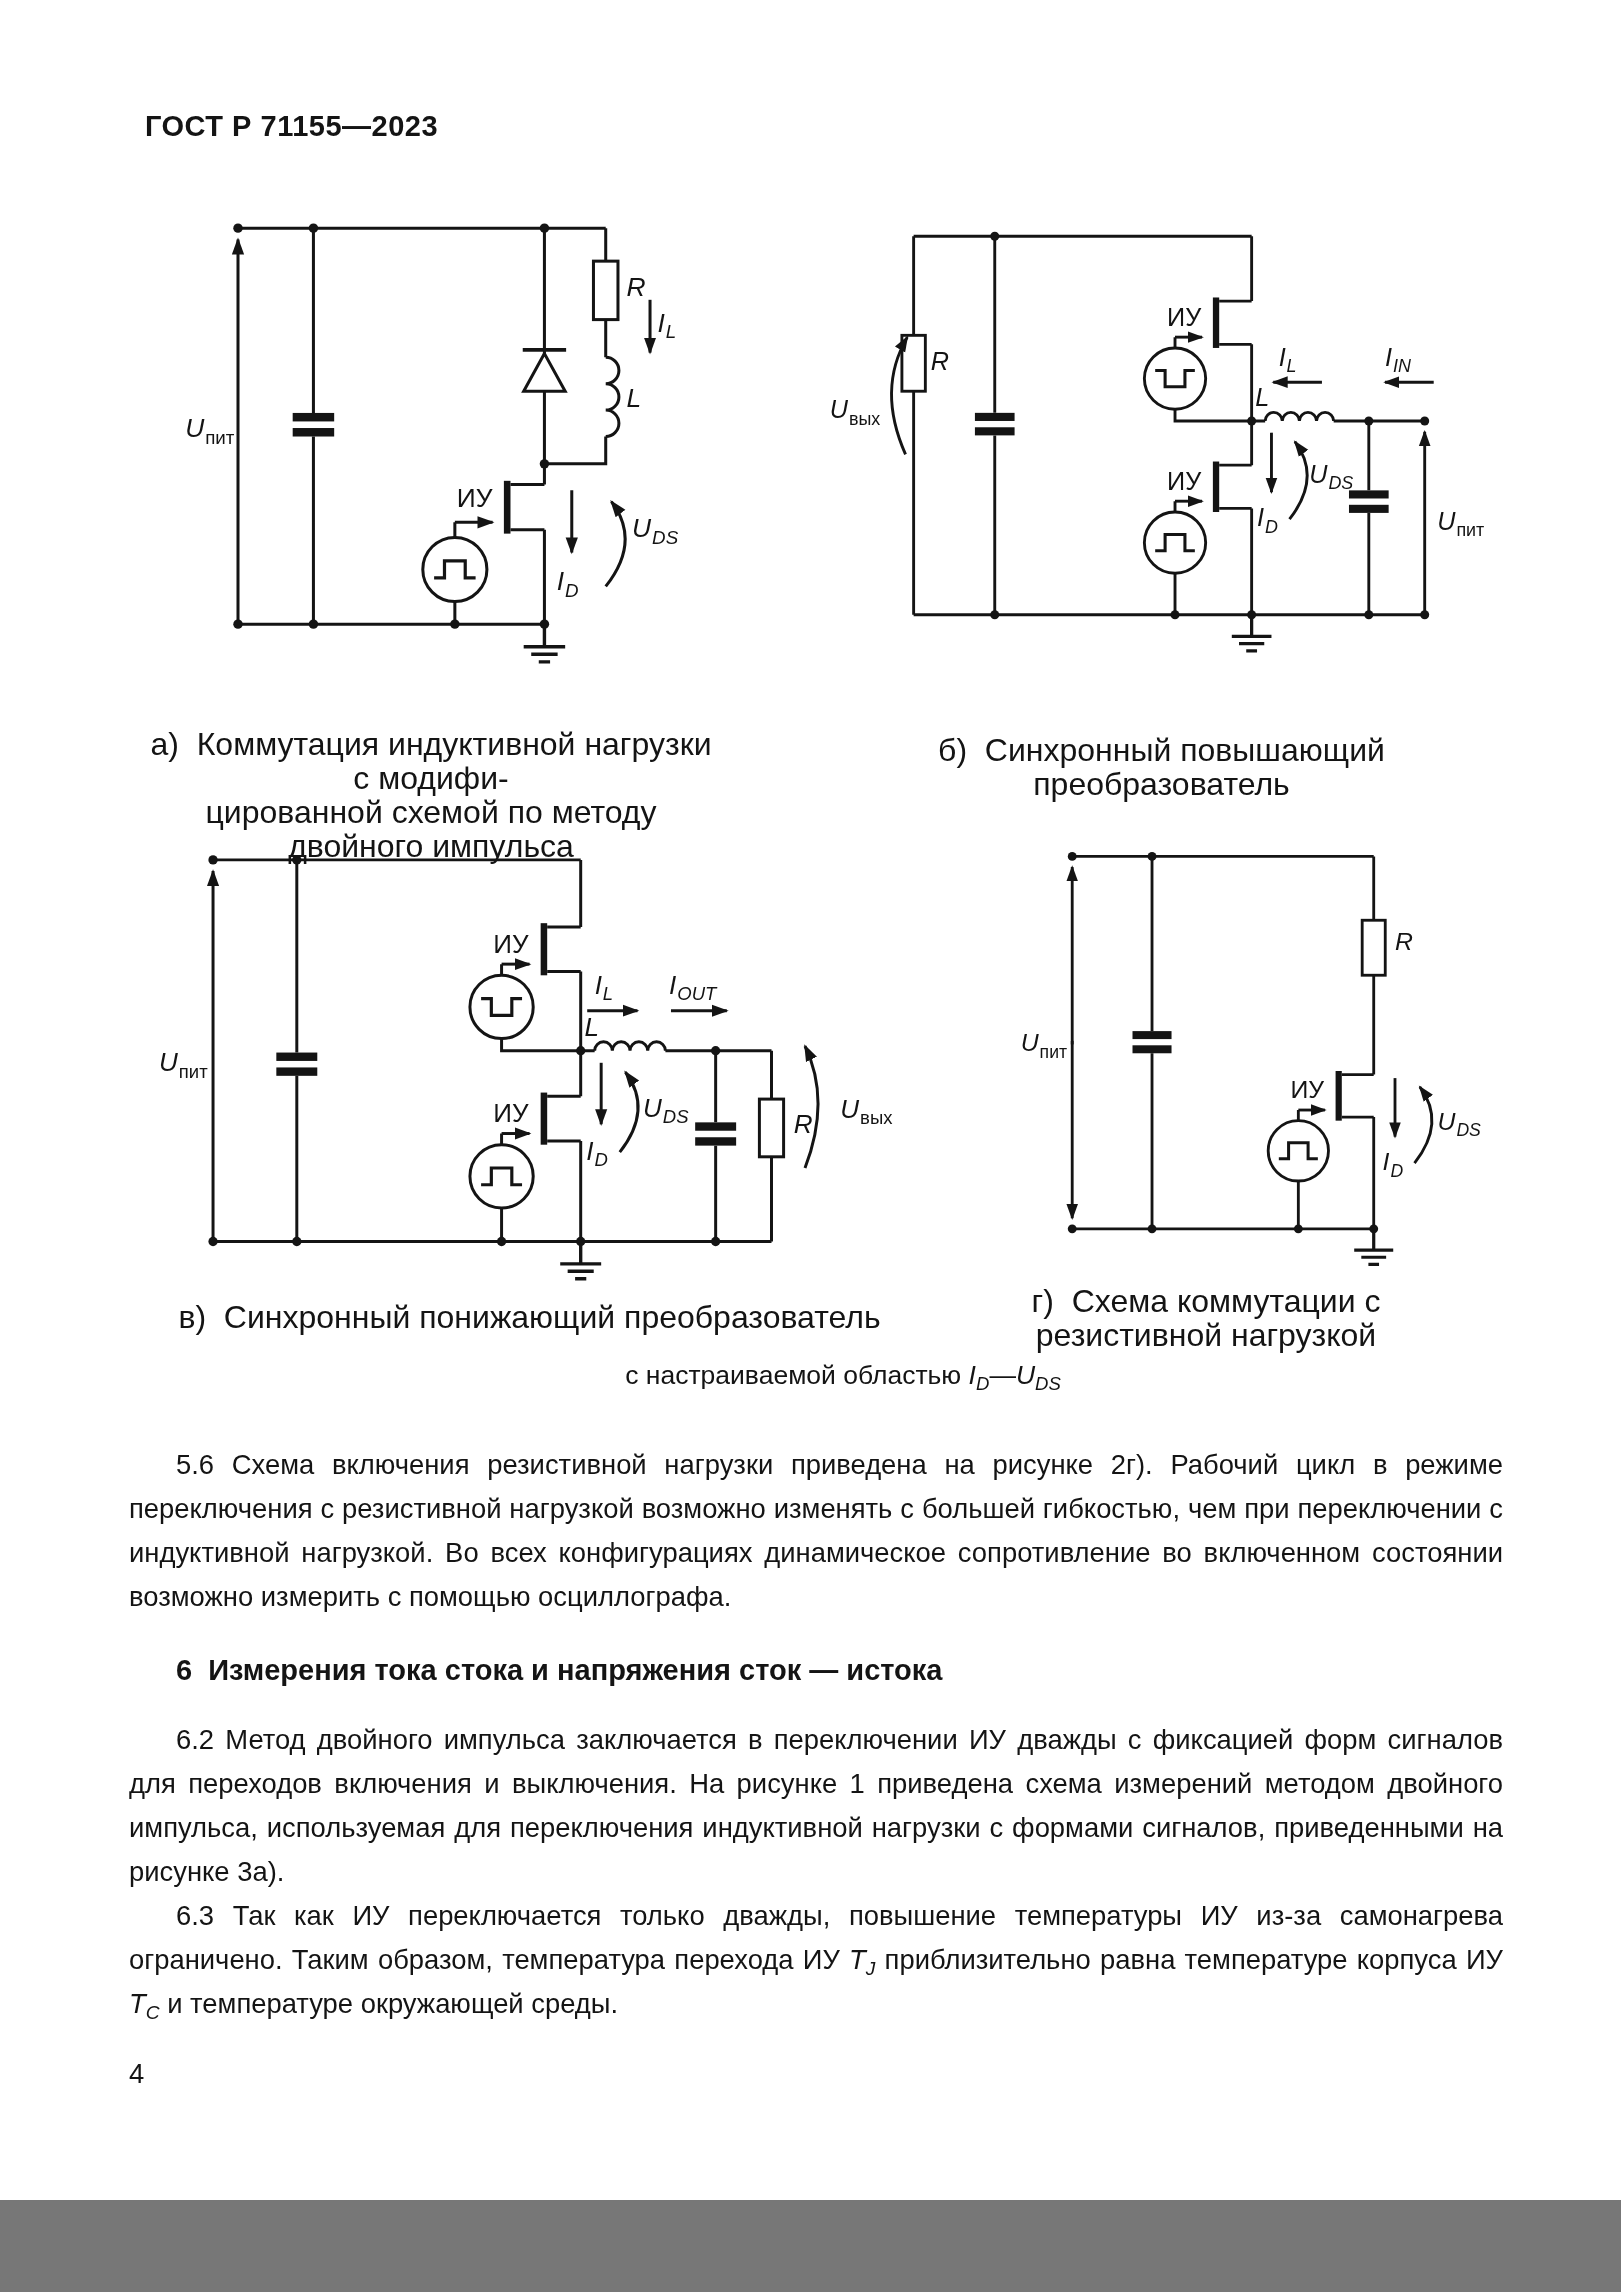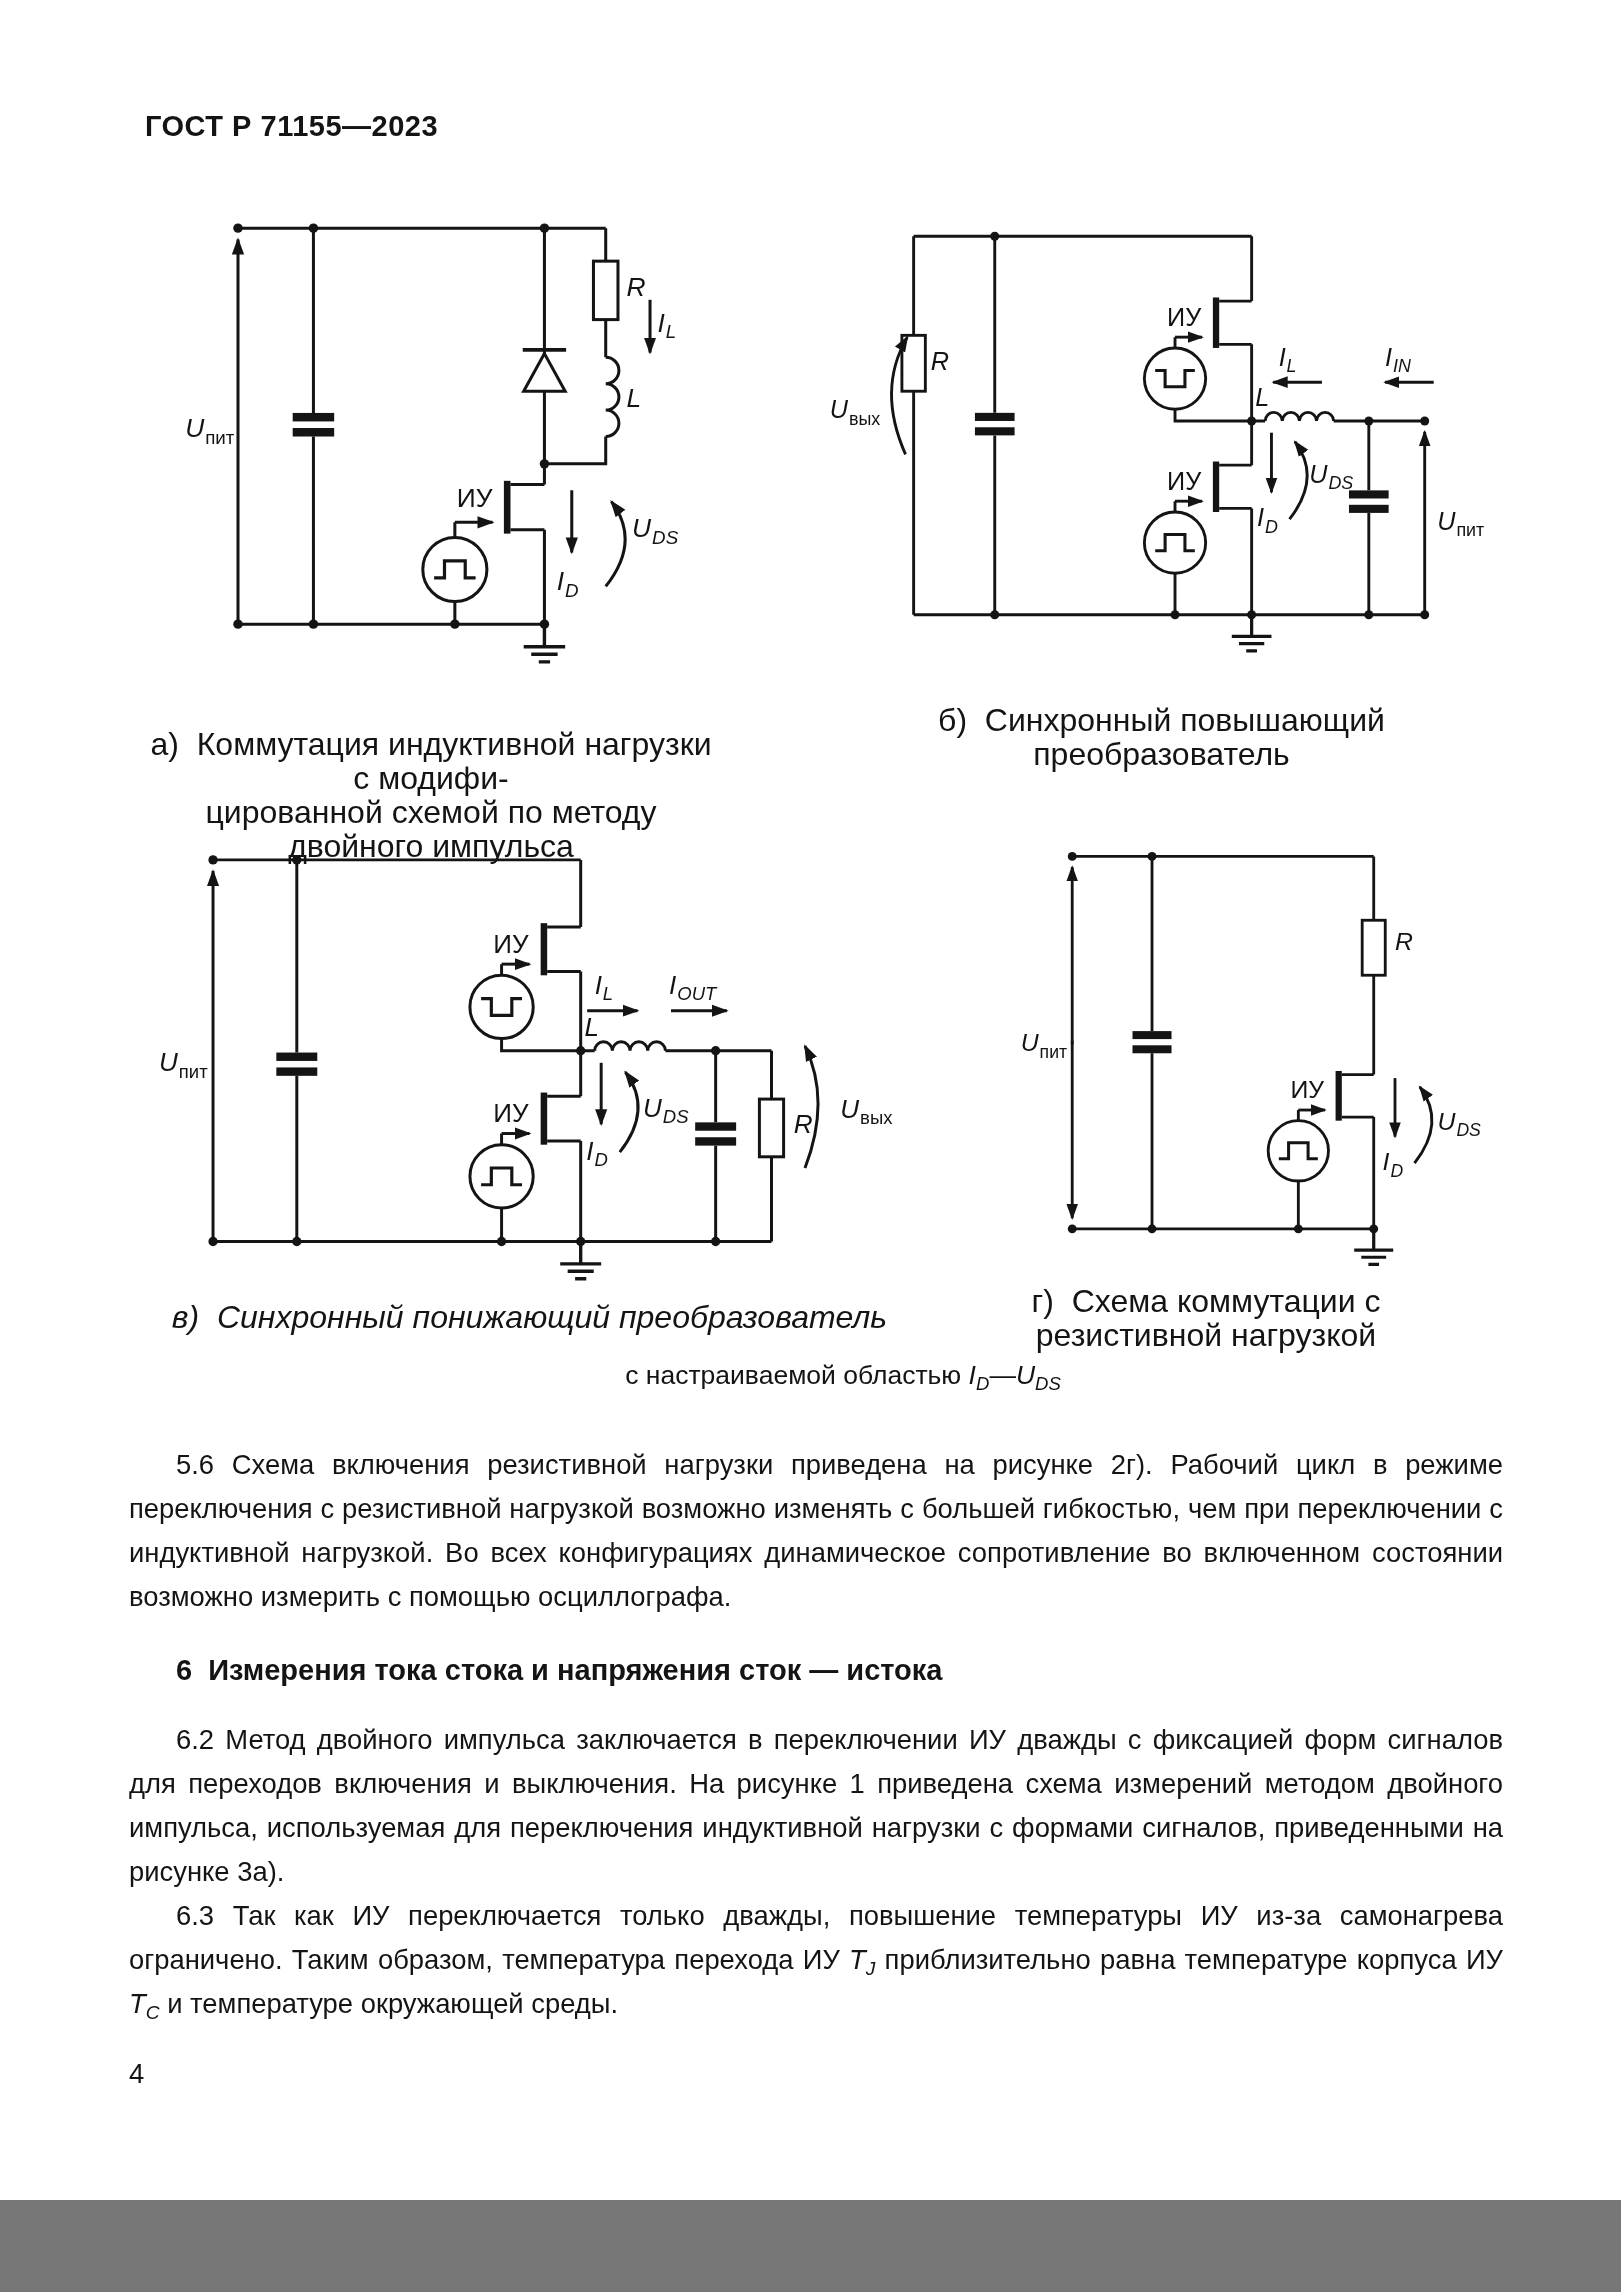--- a/index.html
+++ b/index.html
@@ -161,21 +161,21 @@
     <text class="slbl" x="474" y="238"><tspan font-style="italic">L</tspan></text>
     <text class="slbl" x="500" y="194"><tspan font-style="italic">I</tspan><tspan dy="7" dx="1" font-size="71%" font-style="italic">L</tspan></text>
     <text class="slbl" x="618" y="194"><tspan font-style="italic">I</tspan><tspan dy="7" dx="1" font-size="71%" font-style="italic">IN</tspan></text>
     <text class="slbl" x="676" y="376"><tspan font-style="italic">U</tspan><tspan dy="7" dx="1" font-size="71%">пит</tspan></text>
     <text class="slbl" x="476" y="372"><tspan font-style="italic">I</tspan><tspan dy="7" dx="1" font-size="71%" font-style="italic">D</tspan></text>
     <text class="slbl" x="534" y="324"><tspan font-style="italic">U</tspan><tspan dy="7" dx="1" font-size="71%" font-style="italic">DS</tspan></text>
   </svg>
 
   <div class="subcap" style="left:147px;top:727px;width:568px;">а)&nbsp;&nbsp;Коммутация индуктивной нагрузки с модифи-
 цированной схемой по методу двойного импульса</div>
-  <div class="subcap" style="left:828px;top:703px;width:667px;">б)&nbsp;&nbsp;Синхронный повышающий преобразователь</div>
+  <div class="subcap" style="left:828px;top:733px;width:667px;">б)&nbsp;&nbsp;Синхронный повышающий преобразователь</div>
 
   <svg style="left:157px;top:818px;" width="745" height="484" viewBox="0 0 800 520">
     <defs>
       <marker id="ahV" markerUnits="userSpaceOnUse" markerWidth="20" markerHeight="16" refX="16" refY="8" orient="auto">
         <path d="M0,1.5L18,8L0,14.5Z" fill="#141414"></path>
       </marker>
     </defs>
     <g>
       <path class="wire" d="M60,45H455 M60,455H660 M150,45V252 M150,277V455 M455,45V117 M419,117H455 M419,165H455 M455,165V250 M370,157V169 M370,237V250H455 M455,250V299 M419,299H455 M419,347H455 M455,347V455 M370,339V351 M370,419V455 M455,250H470 M546,250H660 M600,250V327 M600,352V455 M660,250V302 M660,364V455"></path>
     </g>
@@ -290,21 +290,21 @@
       <circle class="dot" cx="315" cy="470" r="5"></circle>
         <circle class="dot" cx="400" cy="470" r="5"></circle>
     </g>
     <text class="slbl" x="2" y="270"><tspan font-style="italic">U</tspan><tspan dy="7" dx="1" font-size="71%">пит</tspan></text>
     <text class="slbl" x="424" y="156"><tspan font-style="italic">R</tspan></text>
     <text class="slbl" x="344" y="322" text-anchor="end"><tspan>ИУ</tspan></text>
     <text class="slbl" x="410" y="404"><tspan font-style="italic">I</tspan><tspan dy="7" dx="1" font-size="71%" font-style="italic">D</tspan></text>
     <text class="slbl" x="472" y="358"><tspan font-style="italic">U</tspan><tspan dy="7" dx="1" font-size="71%" font-style="italic">DS</tspan></text>
   </svg>
 
-  <div class="subcap" style="left:157px;top:1300px;width:745px;font-style:italic;">в)&nbsp;&nbsp;Синхронный понижающий преобразователь</div>
+  <div class="subcap" style="left:157px;top:1300px;width:745px;">в)&nbsp;&nbsp;Синхронный понижающий преобразователь</div>
   <div class="subcap" style="left:951px;top:1284px;width:510px;">г)&nbsp;&nbsp;Схема коммутации с резистивной нагрузкой</div>
 
   <div class="figcap">
     <div><span>с настраиваемой областью </span><span style="font-style: italic;">I</span><sub style="font-style: italic;">D</sub><span>—</span><span style="font-style: italic;">U</span><sub style="font-style: italic;">DS</sub></div>
   </div>
 
   <div class="body-text">
     <p class="para">5.6 Схема включения резистивной нагрузки приведена на рисунке 2г). Рабочий цикл в режиме переключения с резистивной нагрузкой возможно изменять с большей гибкостью, чем при переключении с индуктивной нагрузкой. Во всех конфигурациях динамическое сопротивление во включенном состоянии возможно измерить с помощью осциллографа.</p>
     <h2 class="sec">6&nbsp;&nbsp;Измерения тока стока и напряжения сток — истока</h2>
     <p class="para">6.2 Метод двойного импульса заключается в переключении ИУ дважды с фиксацией форм сигналов для переходов включения и выключения. На рисунке 1 приведена схема измерений методом двойного импульса, используемая для переключения индуктивной нагрузки с формами сигналов, приведенными на рисунке 3а).</p>

